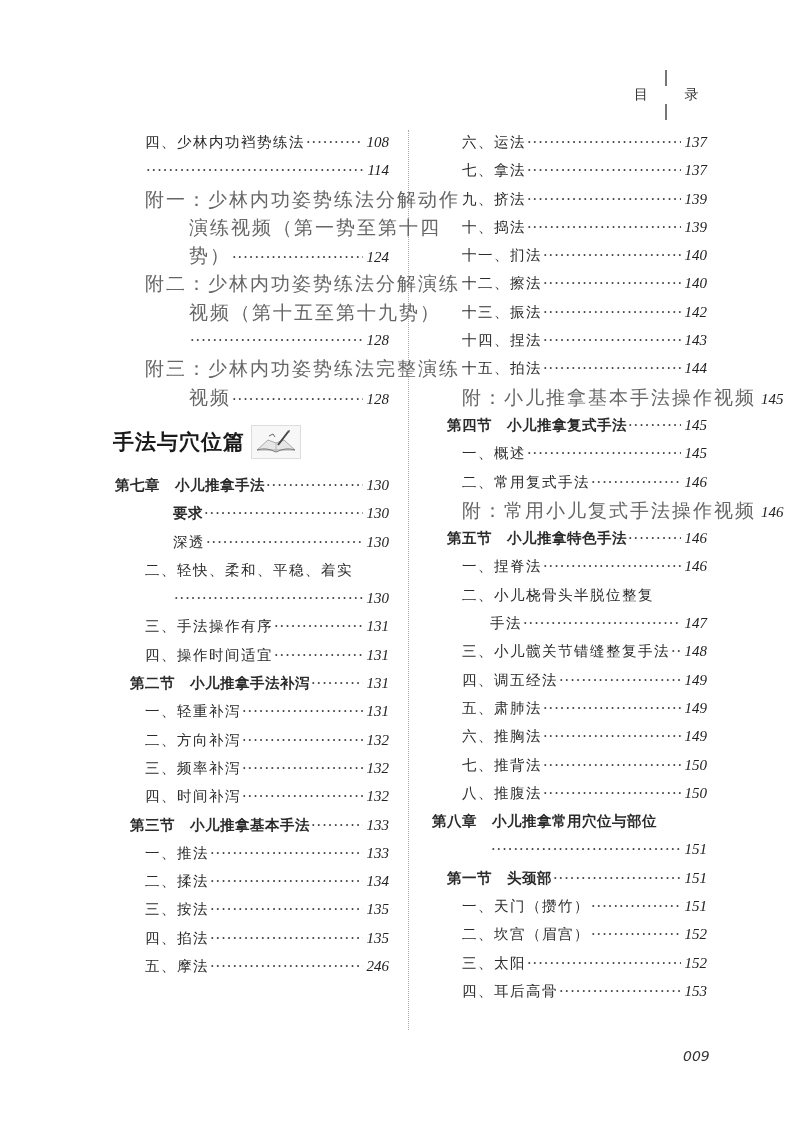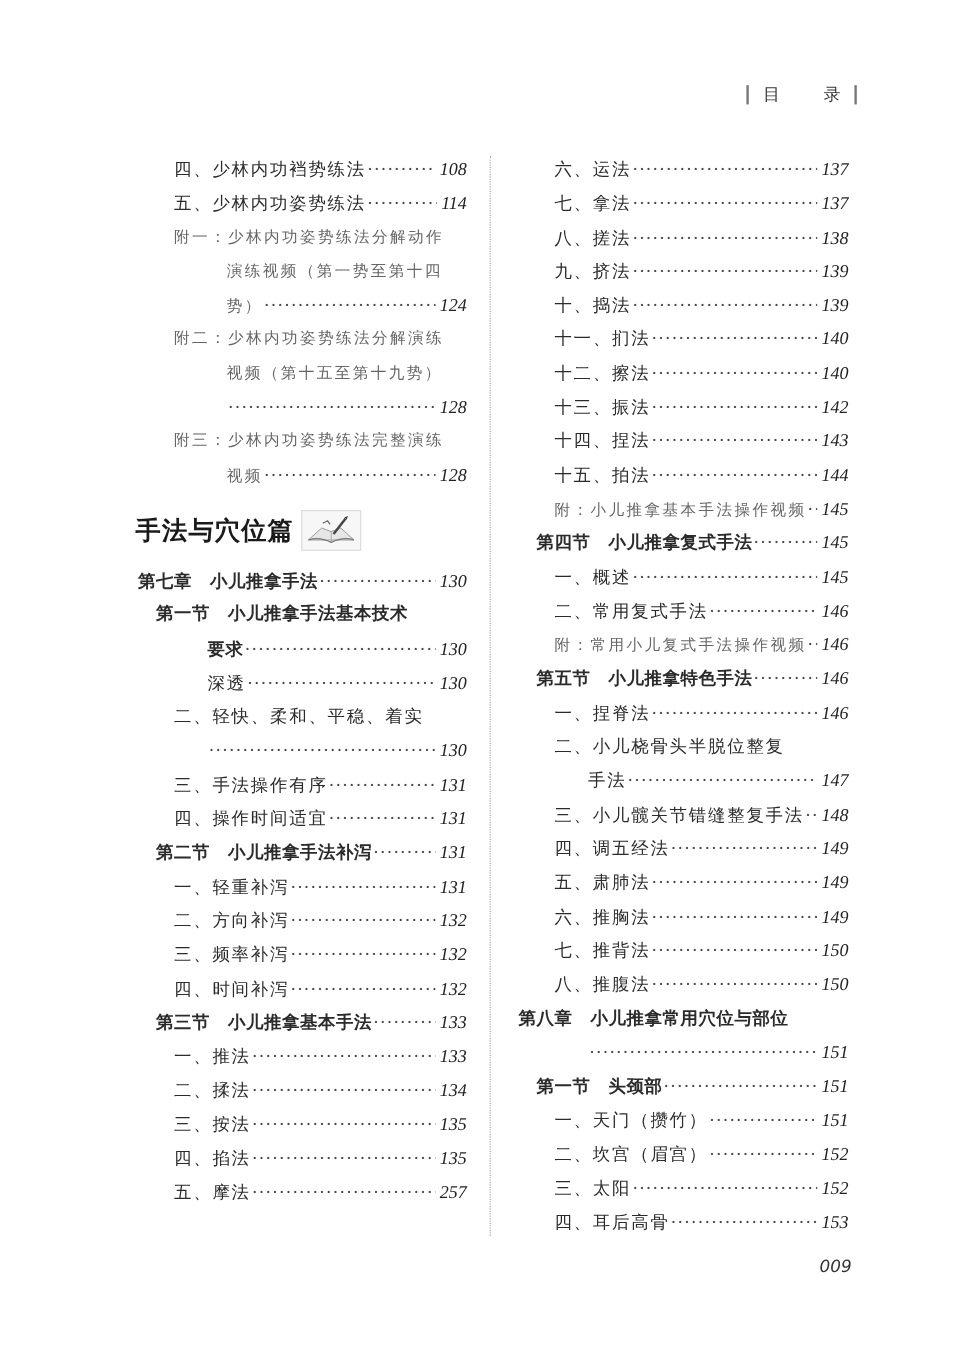--- a/index.html
+++ b/index.html
@@ -1,40 +1,40 @@
 <!DOCTYPE html>
 <html><head>
 <meta charset="utf-8">
 <style>
   html, body { margin:0; padding:0; background:#ffffff; }
   body { width:800px; height:1124px; position:relative; overflow:hidden;
          font-family:"DejaVu Serif","Liberation Serif",serif; color:#2b2b2b; }
   .header { position:absolute; top:70px; left:622px; font-size:14px; color:#333;
-            display:flex; align-items:center; gap:0; }
+            display:flex; align-items:center; gap:0;flex-direction:column; }
   .header .bar { display:inline-block; width:2px; height:16px; background:#777; }
   .header .txt { letter-spacing:16px; padding:0 0 0 12px; margin-right:-4px; }
   .col { position:absolute; top:128px; }
   .col.left { left:115px; width:274px; }
   .col.right { left:432px; width:275px; }
   .divider { position:absolute; left:408px; top:130px; height:900px;
              border-left:1px dotted #aaa; }
   .row { position:relative; height:28.3px; line-height:28.3px; font-size:14.5px;
          white-space:nowrap; display:flex; align-items:baseline; }
   .row .t { flex:0 0 auto; letter-spacing:1.5px; }
   .row .dots { flex:1 1 auto; overflow:hidden; color:#444; letter-spacing:1px; margin:0 4px 0 1px; }
   .row .dots::before { content:"··································································································"; }
   .row .p { flex:0 0 auto; font-family:"Liberation Serif",serif; font-size:15px; color:#222;font-style:italic; }
   .l0 { padding-left:0; }
   .l1 { padding-left:15px; }
   .l2 { padding-left:30px; }
   .l3 { padding-left:74px; }
   .l3r { padding-left:58px;text-align:right; }
   .chap .t { font-family:"DejaVu Sans","Liberation Sans",sans-serif; font-weight:bold; letter-spacing:0.5px; }
   .sec .t { font-family:Liberation Mono, monospace; font-weight:bold; letter-spacing:0.5px; }
-  .attach .t { color:#666; font-size:13px; letter-spacing:2px; }
+  .attach .t { color:#666; font-size:19px; letter-spacing:2px; }
   .part { height:50px; display:flex; align-items:center; margin:6px 0 4px -2px; }
   .part .t { font-family:"DejaVu Sans","Liberation Sans",sans-serif; font-weight:bold;
              font-size:21px; letter-spacing:1px; color:#1a1a1a; }
   .book { display:inline-block; width:48px; height:32px; margin-left:6px;
           border:1px solid #ddd; background:#f7f7f7; position:relative; }
   .book svg { position:absolute; left:2px; top:2px; }
   .pagenum { position:absolute; top:1048px; left:683px; font-size:14px;
              font-style:italic; font-family:"DejaVu Sans","Liberation Sans",sans-serif; color:#333; }
 </style>
 </head>
@@ -48,21 +48,20 @@
 
 <div class="divider"></div>
 
 <div class="col left">
   <div class="row l2">
       <span class="t">四、少林内功裆势练法</span>
       <span class="dots"></span>
       <span class="p">108</span>
     </div>
   <div class="row l2">
-      <span class="t">五、少林内功姿势练法</span>
       <span class="dots"></span>
       <span class="p">114</span>
     </div>
   <div class="row l2 attach nopage">
       <span class="t">附一：少林内功姿势练法分解动作</span>
     </div>
   <div class="row l3 attach nopage">
       <span class="t">演练视频（第一势至第十四</span>
     </div>
   <div class="row l3 attach">
@@ -102,23 +101,20 @@
         <path d="M15 8 L19 6 L21 9" fill="none" stroke="#666" stroke-width="1"></path>
       </svg>
     </span>
   </div>
 
   <div class="row l0 chap">
       <span class="t">第七章　小儿推拿手法</span>
       <span class="dots"></span>
       <span class="p">130</span>
     </div>
-  <div class="row l1 sec nopage">
-      <span class="t">第一节　小儿推拿手法基本技术</span>
-    </div>
   <div class="row l3 sec" style="padding-left:58px">
       <span class="t">要求</span>
       <span class="dots"></span>
       <span class="p">130</span>
     </div>
   <div class="row" style="padding-left:58px">
       <span class="t">深透</span>
       <span class="dots"></span>
       <span class="p">130</span>
     </div>
@@ -186,39 +182,34 @@
       <span class="p">135</span>
     </div>
   <div class="row l2">
       <span class="t">四、掐法</span>
       <span class="dots"></span>
       <span class="p">135</span>
     </div>
   <div class="row l2">
       <span class="t">五、摩法</span>
       <span class="dots"></span>
-      <span class="p">257</span>
+      <span class="p">246</span>
     </div>
 </div>
 
 <div class="col right">
   <div class="row l2">
       <span class="t">六、运法</span>
       <span class="dots"></span>
       <span class="p">137</span>
     </div>
   <div class="row l2">
       <span class="t">七、拿法</span>
       <span class="dots"></span>
       <span class="p">137</span>
-    </div>
-  <div class="row l2">
-      <span class="t">八、搓法</span>
-      <span class="dots"></span>
-      <span class="p">138</span>
     </div>
   <div class="row l2">
       <span class="t">九、挤法</span>
       <span class="dots"></span>
       <span class="p">139</span>
     </div>
   <div class="row l2">
       <span class="t">十、捣法</span>
       <span class="dots"></span>
       <span class="p">139</span>

